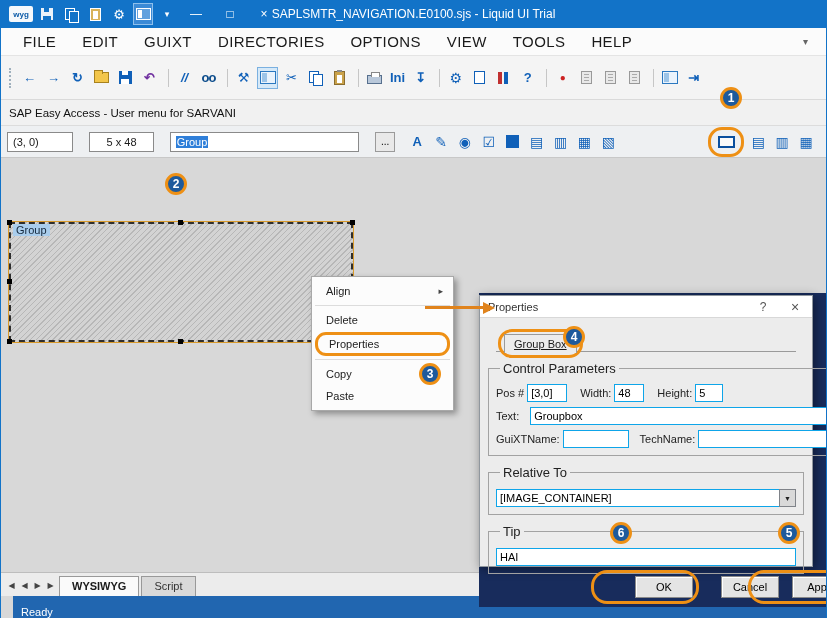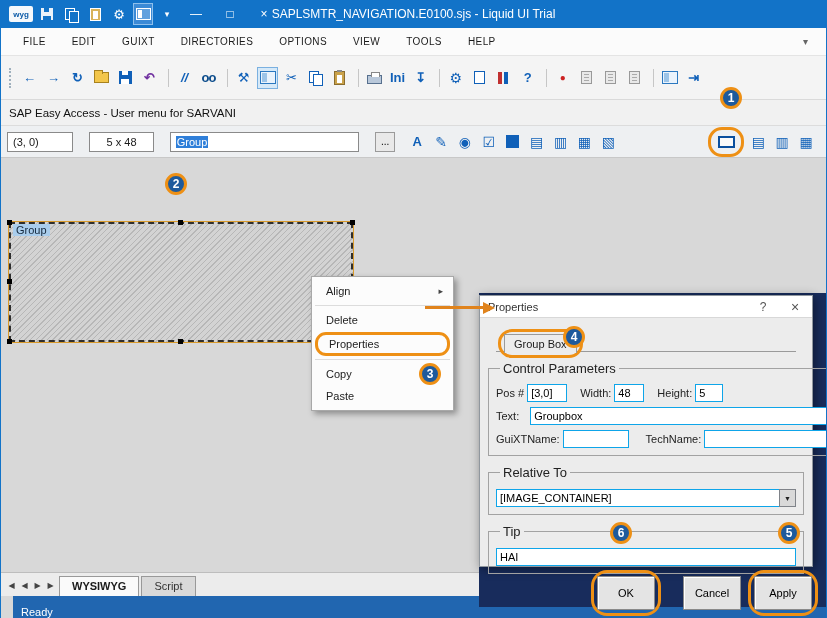--- a/index.html
+++ b/index.html
@@ -29,21 +29,21 @@
   .wi-panel::before { content:""; position:absolute; left:1px; top:1px; bottom:1px; width:4px; background:#fff; }
   .tb-title { position:absolute; left:160px; right:160px; text-align:center; font-size:12px; color:#fff;
               pointer-events:none; white-space:nowrap; overflow:hidden; }
   .winbtn { width:30px; height:24px; display:inline-flex; align-items:center; justify-content:center;
             color:#fff; font-size:12px; z-index:1; }
   .winbtn:first-of-type { margin-left:auto; }
 
   
   .menubar { height:28px; background:#fbfbfb; border-bottom:1px solid #e4e4e4; display:flex;
              align-items:center; padding:0 18px 0 22px; }
-  .mnitem { margin-right:26px; font-size:10px; color:#1a1a1a; letter-spacing:.4px; }
+  .mnitem { margin-right:26px; font-size:15px; color:#1a1a1a; letter-spacing:.4px; }
   .menu-chevron { margin-left:auto; color:#666; font-size:10px; }
 
   
   .toolbar { height:44px; background:#f4f4f4; border-bottom:1px solid #dadada; display:flex;
              align-items:center; padding:0 6px; }
   .grip { width:4px; height:20px; border-left:2px dotted #9fb0bd; margin:0 6px 0 2px; }
   .ico { width:21px; height:22px; display:inline-flex; align-items:center; justify-content:center;
          font-size:13px; color:#1060b8; margin-right:3px; }
   .ico.bold { font-weight:bold; } .ico.italic { font-style:italic; }
   .c-purple { color:#7030a0; } .c-red { color:#cc2222; } .c-dark { color:#0d4d8c; }
@@ -129,36 +129,36 @@
   
   .navy { position:absolute; left:478px; top:293px; width:349px; height:314px; background:#182c5c; z-index:6; }
   .dialog { position:absolute; left:0; top:2px; width:334px; height:272px; background:#ececec;
             border:1px solid #90979e; box-shadow:2px 2px 10px rgba(0,0,0,.45); }
   .dtitle { height:22px; background:#fff; border-bottom:1px solid #d8d8d8; display:flex; align-items:center;
             padding:0 8px; font-size:11px; color:#333; }
   .dhelp { margin-left:auto; color:#555; font-size:12px; width:18px; text-align:center; }
   .dclose { color:#555; font-size:14px; width:18px; text-align:center; margin-left:14px; }
   .dtabs { position:relative; height:32px; margin:2px 8px 0; border-bottom:1px solid #9a9a9a;
            display:flex; align-items:flex-end; }
-  .dtab { border:1px solid #9a9a9a; border-bottom:none; background:#ececec; padding:3px 9px; font-size:11px; }
+  .dtab { border:1px solid #9a9a9a; border-bottom:none; background:#ececec; padding:3px 9px; font-size:11px;text-decoration:underline; }
   .dbody { padding:0 8px 6px; }
   fieldset.fs { border:1px solid #a2a2a2; margin:9px 0 0; padding:7px 7px 7px; }
   fieldset.fs legend { font-size:13px; padding:0 3px; margin-left:4px; color:#222; }
   .frow { display:flex; align-items:center; gap:3px; margin-top:5px; }
   .frow:first-of-type { margin-top:1px; }
   .frow label { font-size:11px; color:#222; white-space:nowrap; }
   .din { height:18px; border:1px solid #0ea5e9; background:#fff; font-size:11px; padding:0 3px;
          font-family:inherit; }
   .grow { flex:1; min-width:0; }
   .combo { display:flex; width:100%; margin-top:2px; }
   .combo .din { border-right:none; }
   .combo-btn { width:17px; height:18px; background:#d9d9d9; border:1px solid #7f8389; font-size:7px;
                display:inline-flex; align-items:center; justify-content:center; color:#222; }
-  .dbtn { width:58px; height:34px; background:#e4e4e4; border:1px solid #8a8a8a; font-size:11px;
-          font-family:inherit; box-shadow:inset 1px 1px 0 #fff; }
+  .dbtn { width:58px; height:22px; background:#e4e4e4; border:1px solid #8a8a8a; font-size:11px;
+          font-family:inherit; box-shadow:inset 1px 1px 0 #fff;margin-left:38px; }
 
   
   .tabrow { position:absolute; top:572px; left:0; width:100%; height:24px; background:#ececec;
             border-top:1px solid #bdbdbd; display:flex; align-items:flex-end; padding:0 4px; }
   .nav-ar { font-size:8px; color:#444; width:13px; text-align:center; padding-bottom:6px; }
   .sheet-tab { padding:3px 12px 4px; border:1px solid #999; border-bottom:none; font-size:11px; margin-left:2px; }
   .sheet-tab.active { background:#fafafa; font-weight:bold; }
   .sheet-tab.inactive { background:#d9d9d9; color:#333; }
   .statusbar { position:absolute; top:596px; left:12px; width:100%; height:22px; background:#2166b0;
                color:#fff; display:flex; align-items:flex-end; padding:0 8px; font-size:11px; }
@@ -345,21 +345,21 @@
             <label style="margin-left:10px">Height:</label>
             <input class="din" style="width: 28px;" value="5">
           </div>
           <div class="frow">
             <label>Text:</label>
             <input class="din grow" style="margin-left: 8px;" value="Groupbox">
           </div>
           <div class="frow">
             <label>GuiXTName:</label>
             <input class="din" style="width: 66px;" value="">
-            <label style="margin-left:14px">TechName:</label>
+            <label style="margin-left:8px">TechName:</label>
             <input class="din grow" value="" style="">
           </div>
         </fieldset>
 
         <fieldset class="fs">
           <legend>Relative To</legend>
           <div class="combo">
             <input class="din grow" value="[IMAGE_CONTAINER]" style="">
             <span class="combo-btn">▼</span>
           </div>

